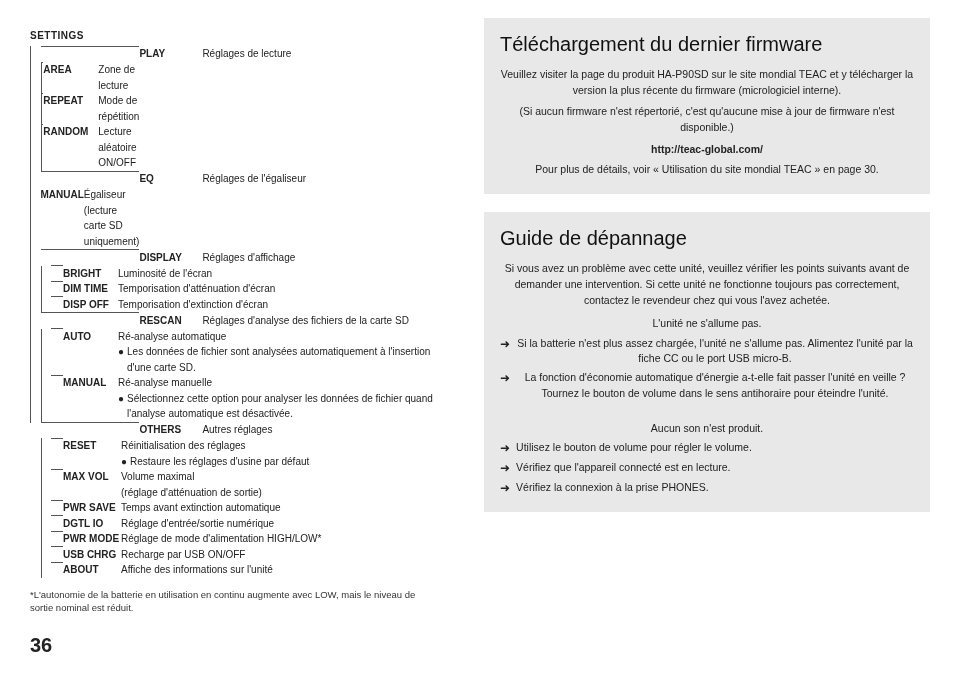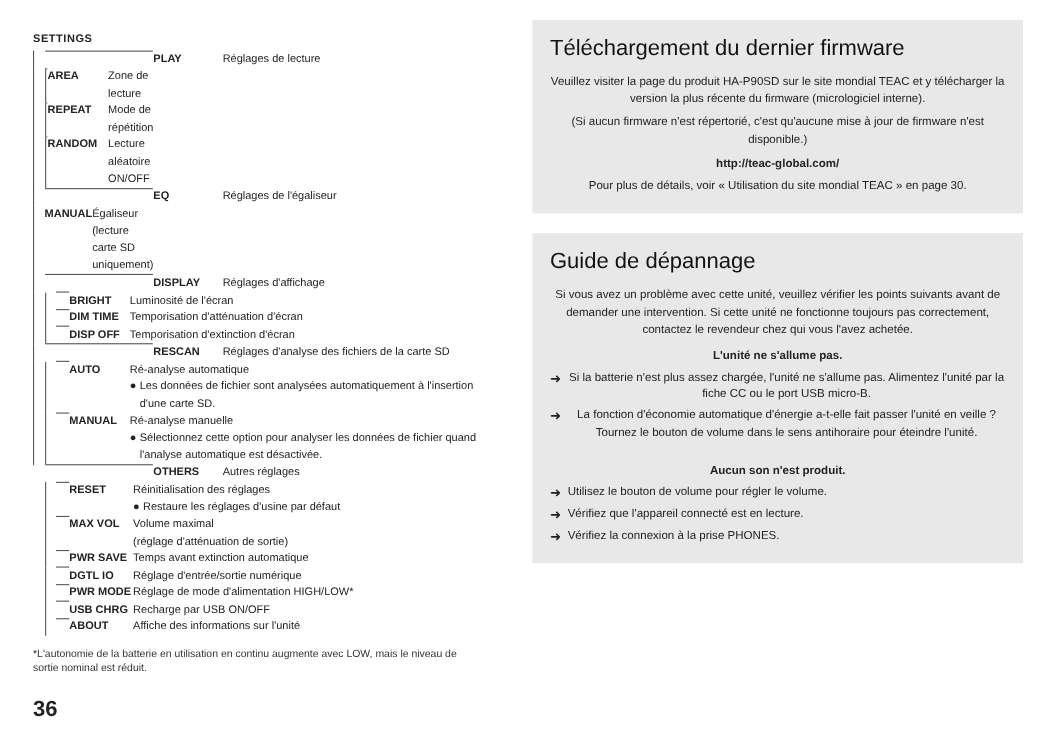--- a/index.html
+++ b/index.html
@@ -81,21 +81,21 @@
       font-weight: bold;
       color: #222;
       text-decoration: none;
     }
 
     .guide-section {
       margin-top: 0;
     }
 
     .bold-heading {
-      font-weight: bold;
+      font-weight: normal;
       font-size: 10.5px;
     }
 
     .arrow-item {
       display: flex;
       align-items: flex-start;
       margin-bottom: 3px;
       font-size: 10.5px;
       line-height: 1.5;
     }

